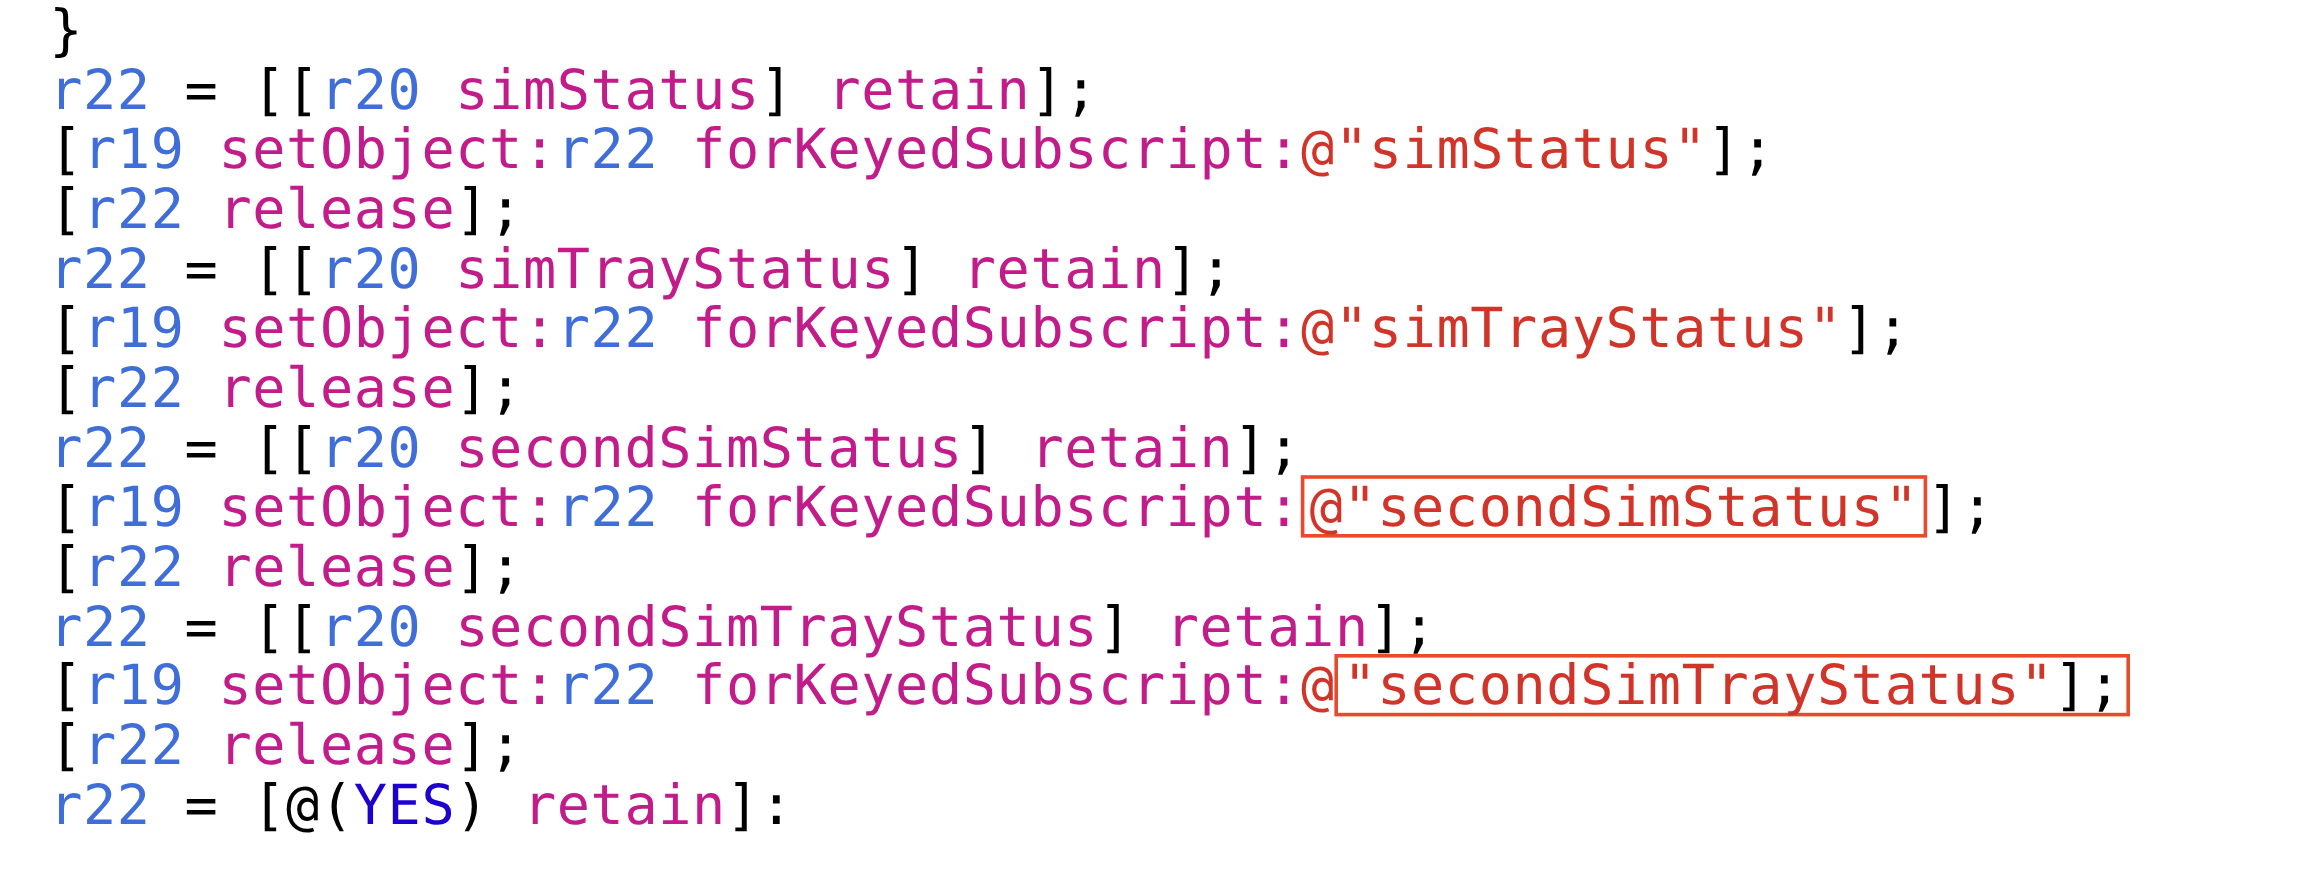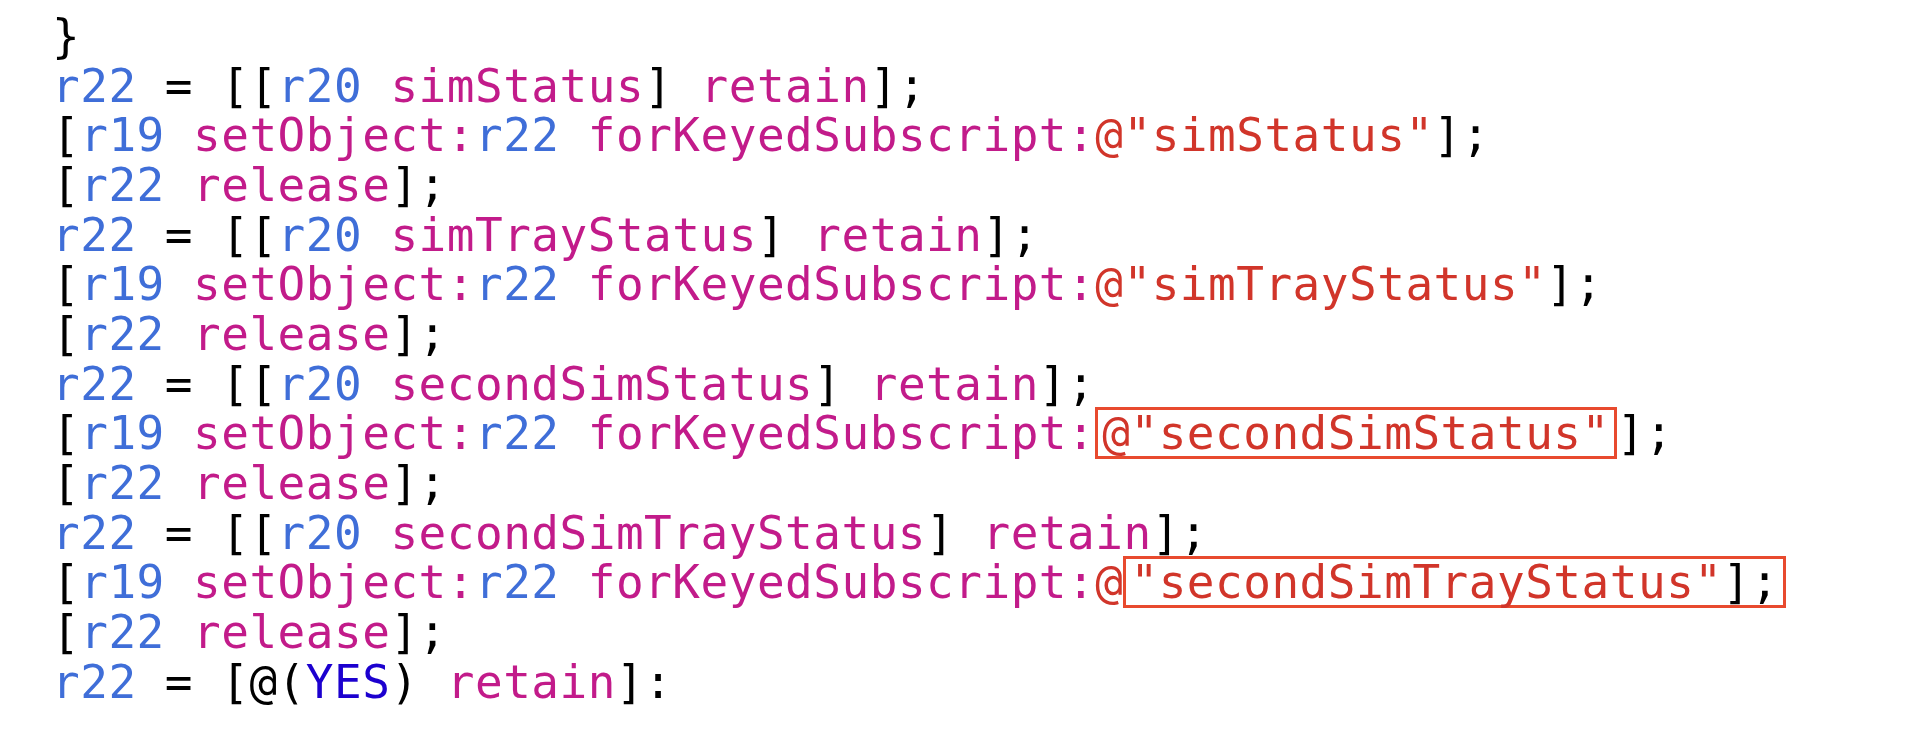--- a/index.html
+++ b/index.html
@@ -4,21 +4,21 @@
 <style>
   html, body {
     margin: 0;
     padding: 0;
     width: 1920px;
     height: 730px;
     background: #ffffff;
     overflow: hidden;
   }
   pre.code {
-    margin: 12px;
+    margin: 1px;
     padding: 0 0 0 40px;
     font-family: Menlo, Consolas, "DejaVu Sans Mono", monospace;
     font-size: 46px;
     line-height: 1.08;
     letter-spacing: 0.5px;
     white-space: pre;
     color: #000;
     filter: blur(0.3px);
   }
   .t-default { color: #000000; }

